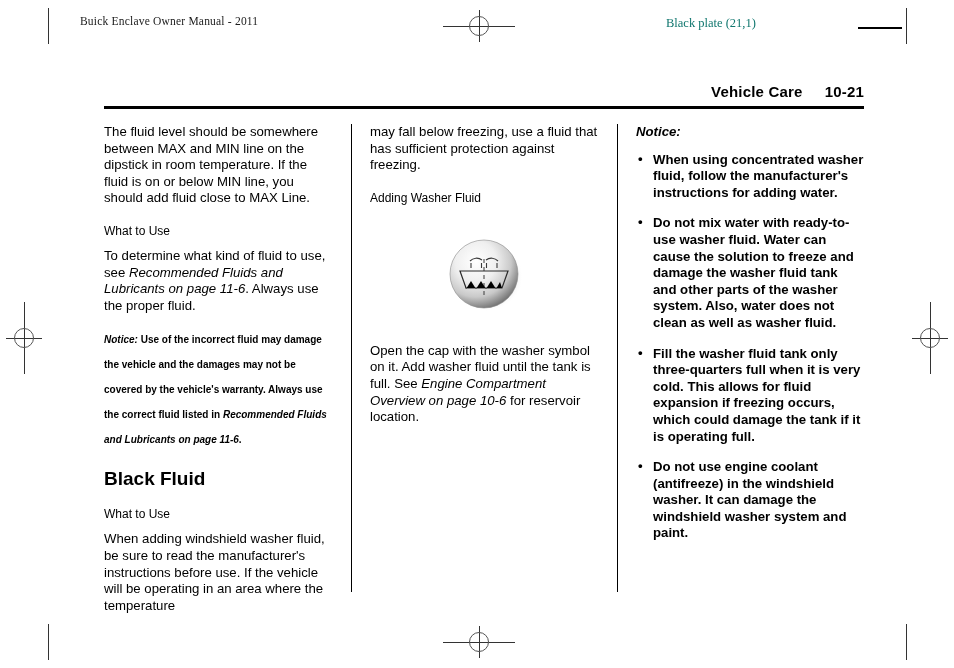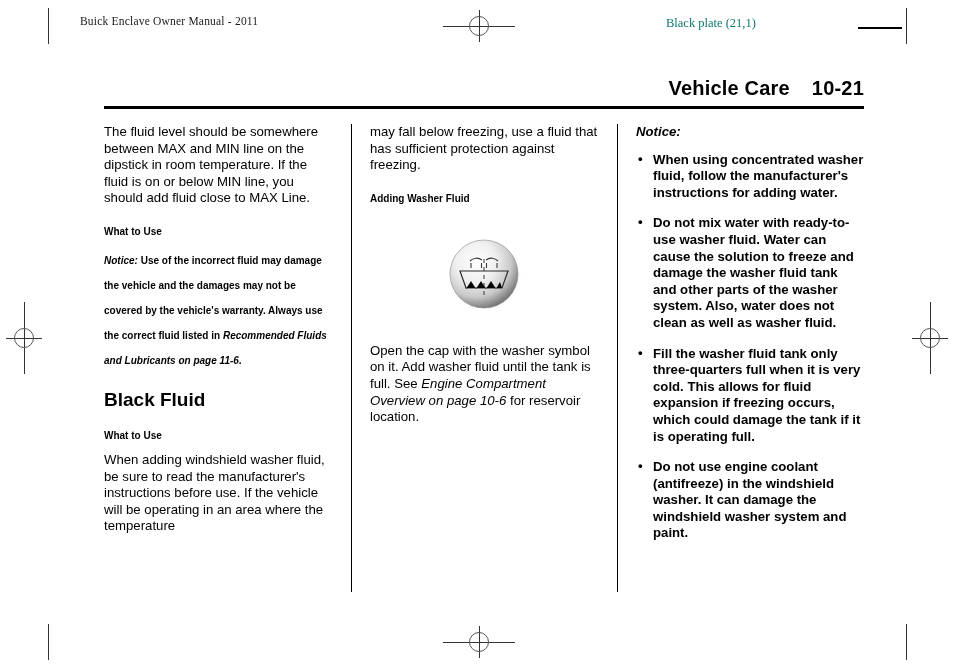--- a/index.html
+++ b/index.html
@@ -96,21 +96,21 @@
     position: absolute;
     left: 104px;
     top: 76px;
     width: 760px;
     height: 30px;
   }
   .title-band .title-text {
     position: absolute;
     right: 0;
     bottom: 6px;
-    font-size: 20px;
+    font-size: 15px;
     font-weight: bold;
     white-space: nowrap;
     letter-spacing: 0.2px;
   }
   .title-band .title-text .chapter-name { margin-right: 22px; }
   .title-rule {
     position: absolute;
     left: 104px;
     top: 106px;
     width: 760px;
@@ -155,22 +155,22 @@
 
   h2.section-head {
     margin: 16px 0 10px 0;
     font-size: 19px;
     font-weight: bold;
     line-height: 22px;
   }
 
   h3.sub-head {
     margin: 16px 0 8px 0;
-    font-size: 10px;
-    font-weight: bold;
+    font-size: 12px;
+    font-weight: normal;
     line-height: 17px;
   }
 
   .xref {
     font-style: italic;
   }
   .notice-block {
     margin: 0 0 13px 0;
     font-size: 10px;
     line-height: 25px;
@@ -262,20 +262,21 @@
 <div class="title-rule"></div>
 
 <div class="columns">
 
   <div class="col">
 
     <p class="body-text">The fluid level should be somewhere between MAX and MIN line on the dipstick in room temperature. If the fluid is on or below MIN line, you should add fluid close to MAX Line.</p>
 
     <h3 class="sub-head">What to Use</h3>
 
+    <p class="body-text"><span>To determine what kind of fluid to use, see </span><span class="xref">Recommended Fluids and Lubricants on page 11-6</span><span>. Always use the proper fluid.</span></p>
 
     <p class="notice-block"><span class="notice-label">Notice:</span><span> Use of the incorrect fluid may damage the vehicle and the damages may not be covered by the vehicle's warranty. Always use the correct fluid listed in </span><span class="xref">Recommended Fluids and Lubricants on page 11-6</span><span>.</span></p>
 
     <h2 class="section-head">Black Fluid</h2>
 
     <h3 class="sub-head">What to Use</h3>
 
     <p class="body-text">When adding windshield washer fluid, be sure to read the manufacturer's instructions before use. If the vehicle will be operating in an area where the temperature</p>
   </div>
 

